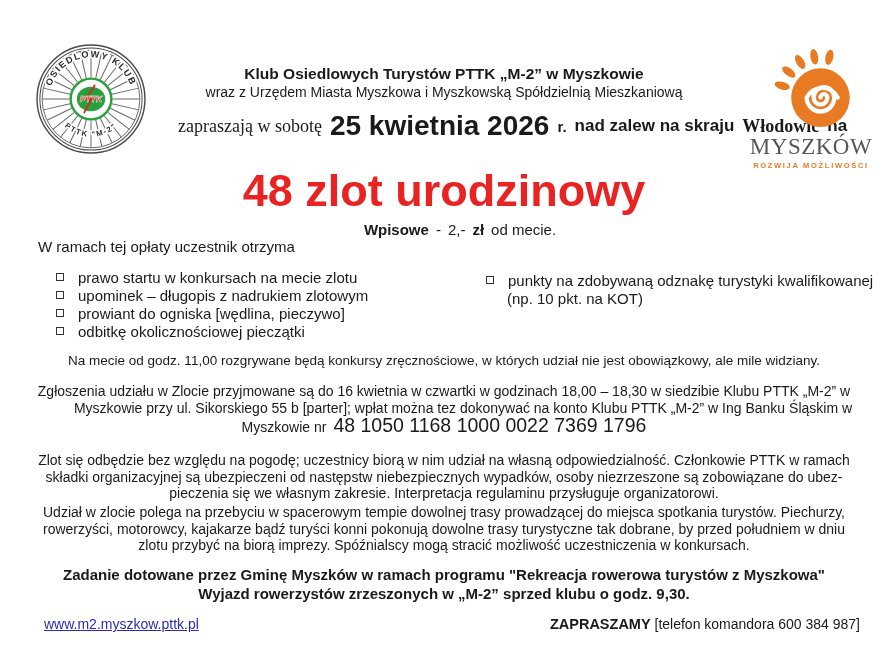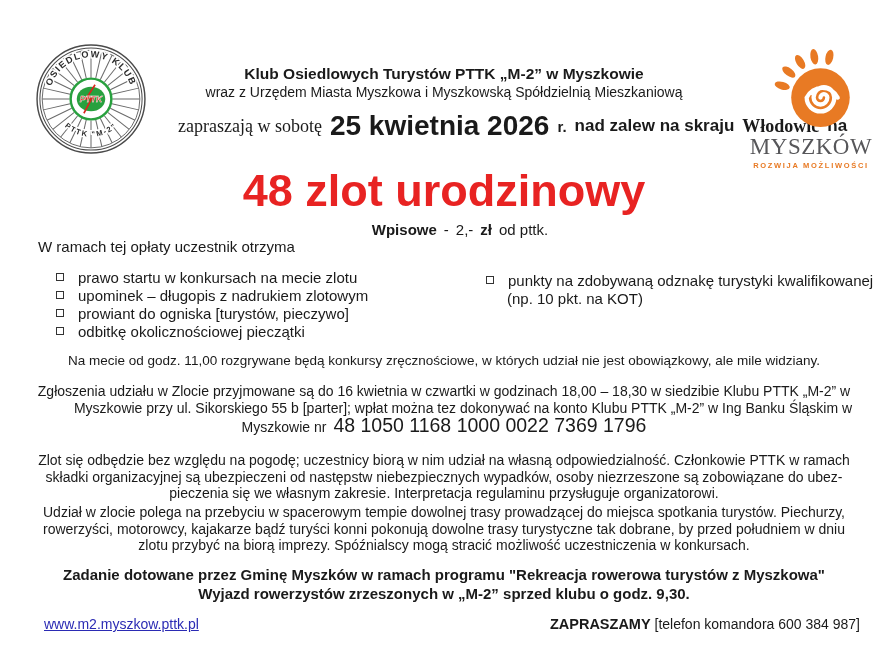--- a/index.html
+++ b/index.html
@@ -152,37 +152,37 @@
     <div class="mtag">ROZWIJA MOŻLIWOŚCI</div>
   </div>
 
   <div class="title">48 zlot urodzinowy</div>
 
   <div class="fee">
     <span class="b">Wpisowe</span>
     <span>-</span>
     <span>2,-</span>
     <span class="b">zł</span>
-    <span>od pttk.</span>
+    <span>od mecie.</span>
   </div>
 
   <div class="intro">W ramach tej opłaty uczestnik otrzyma</div>
 
   <div class="bullets-left">
     <div class="brow">
       <span class="sq"></span>
       <span>prawo startu w konkursach na mecie zlotu</span>
     </div>
     <div class="brow">
       <span class="sq"></span>
       <span>upominek – długopis z nadrukiem zlotowym</span>
     </div>
     <div class="brow">
       <span class="sq"></span>
-      <span>prowiant do ogniska [turystów, pieczywo]</span>
+      <span>prowiant do ogniska [wędlina, pieczywo]</span>
     </div>
     <div class="brow">
       <span class="sq"></span>
       <span>odbitkę okolicznościowej pieczątki</span>
     </div>
   </div>
 
   <div class="bullets-right">
     <div class="brow">
       <span class="sq"></span>

